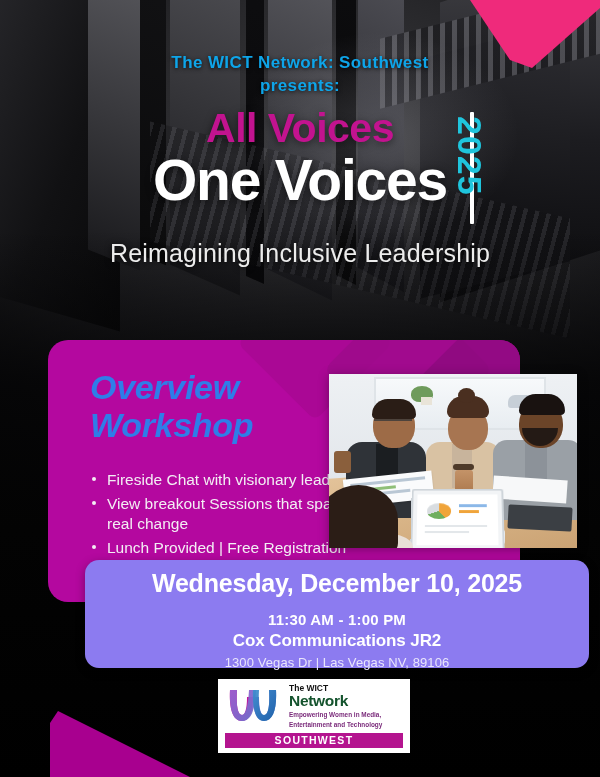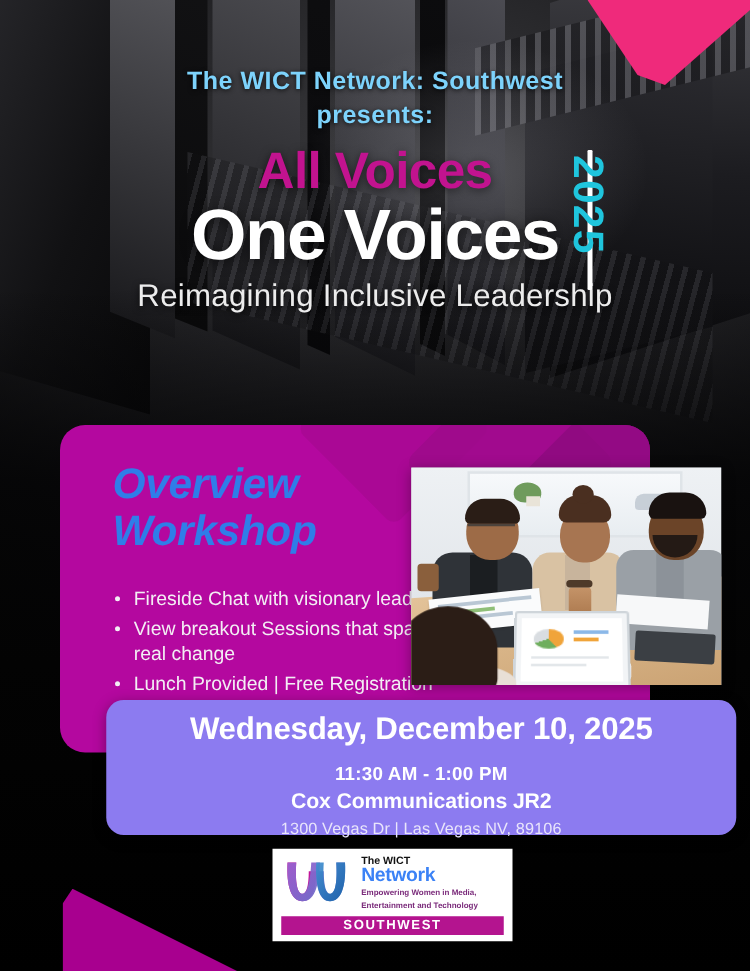--- a/index.html
+++ b/index.html
@@ -73,21 +73,21 @@
   }
   .tri-bl{
     position:absolute;left:50px;bottom:0;width:140px;height:66px;
     background:#a8008f;
     clip-path:polygon(0 12px, 8px 0, 140px 66px, 0 66px);
   }
 
   
   .header{position:absolute;left:0;right:0;top:52px;text-align:center;}
   .presents{
-    color:#7dd3fc;font-size:20px;font-weight:bold;letter-spacing:.4px;line-height:1.35;
+    color:#0ea5e9;font-size:17px;font-weight:bold;letter-spacing:.4px;line-height:1.35;
     text-shadow:0 1px 4px rgba(0,0,0,.85);
   }
   .title-wrap{position:relative;margin-top:10px;text-align:center;}
   .all-voices{
     color:#c2138f;font-size:41px;font-weight:bold;letter-spacing:-.5px;line-height:1;
     text-shadow:0 2px 8px rgba(0,0,0,.6);
   }
   .one-signal{
     color:#ffffff;font-size:57px;font-weight:bold;letter-spacing:-1.2px;line-height:1.05;
     margin-top:2px;text-shadow:0 2px 10px rgba(0,0,0,.6);
@@ -95,21 +95,21 @@
   .year-divider{
     position:absolute;left:470px;top:4px;width:4px;height:112px;background:#fff;border-radius:1px;
   }
   .year{
     position:absolute;left:489px;top:8px;
     color:#1fc5dd;font-size:34px;font-weight:bold;letter-spacing:1px;
     transform:rotate(90deg);transform-origin:left top;
     white-space:nowrap;
   }
   .subtitle{
-    color:#ececec;font-size:25px;font-weight:400;line-height:1.5;
+    margin-top:24px;color:#ececec;font-size:25px;font-weight:400;line-height:1.5;
     letter-spacing:.2px;text-shadow:0 1px 6px rgba(0,0,0,.8);
   }
 
   
   .card{
     position:absolute;left:48px;top:340px;width:472px;height:262px;
     background:#b4089f;border-radius:20px;overflow:hidden;
   }
   .card-chev{position:absolute;background:#8d0b7f;opacity:.85;}
   .chev-a{right:-26px;top:-4px;width:120px;height:120px;transform:rotate(45deg);border-radius:10px;}
@@ -234,21 +234,21 @@
 
   
   .logo{
     position:absolute;left:218px;top:679px;width:192px;height:74px;
     background:#ffffff;z-index:8;
   }
   .logo-row{display:flex;align-items:center;padding:5px 7px 0 7px;}
   .logo-mark{position:relative;width:58px;height:42px;flex:0 0 58px;}
   .logo-txt{padding-left:6px;}
   .logo-the{color:#111;font-size:8.5px;font-weight:bold;line-height:1;}
-  .logo-net{color:#3b82f6;font-size:15.5px;font-weight:bold;line-height:1.05;letter-spacing:-.3px;}
+  .logo-net{color:#14532d;font-size:15.5px;font-weight:bold;line-height:1.05;letter-spacing:-.3px;}
   .logo-tag{color:#7a2a7a;font-size:6.4px;font-weight:bold;line-height:1.25;margin-top:2px;}
   .logo-sw{
     margin:4px 7px 0 7px;height:15px;background:#b4148f;
     color:#fff;font-size:10.5px;font-weight:bold;letter-spacing:1.3px;
     display:flex;align-items:center;justify-content:center;
   }
 </style>
 </head>
 <body>
 

